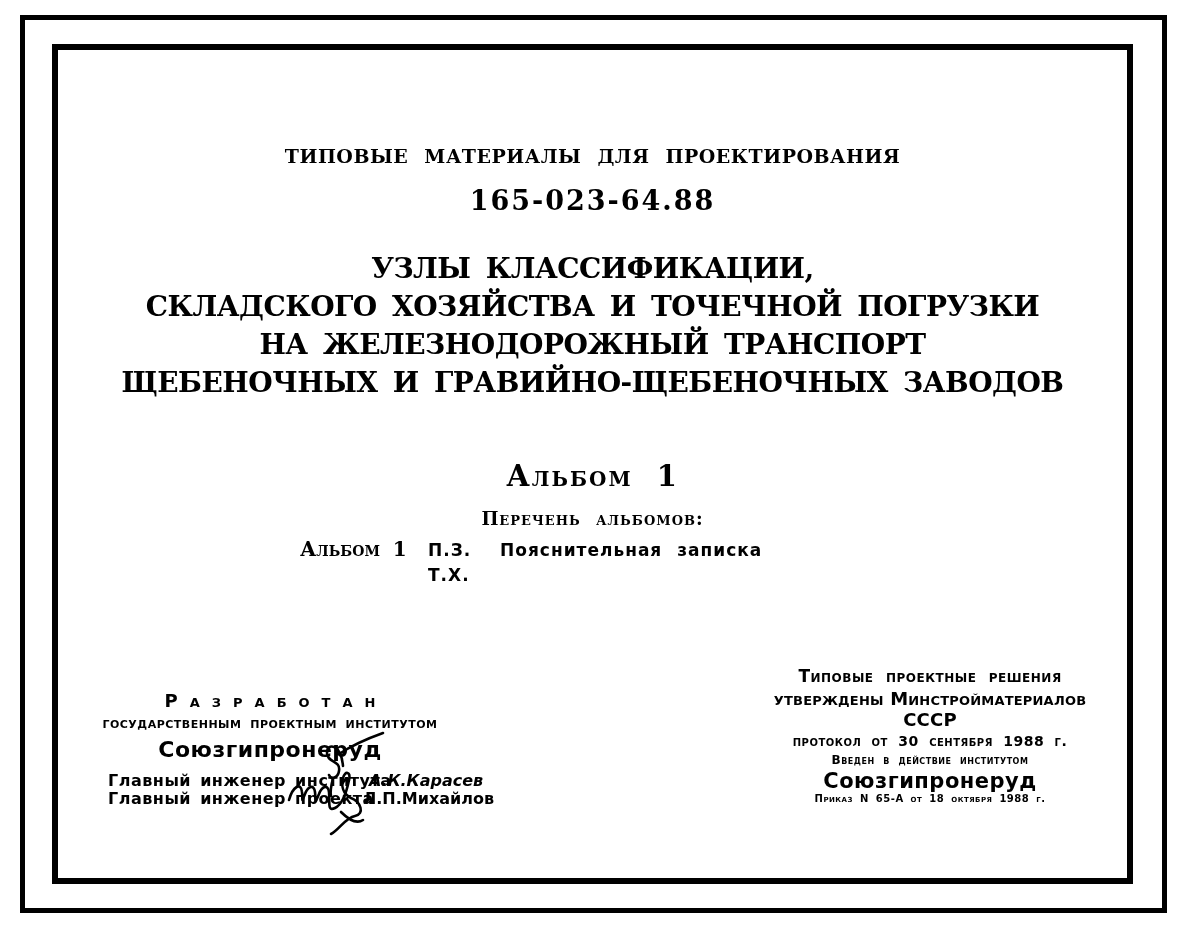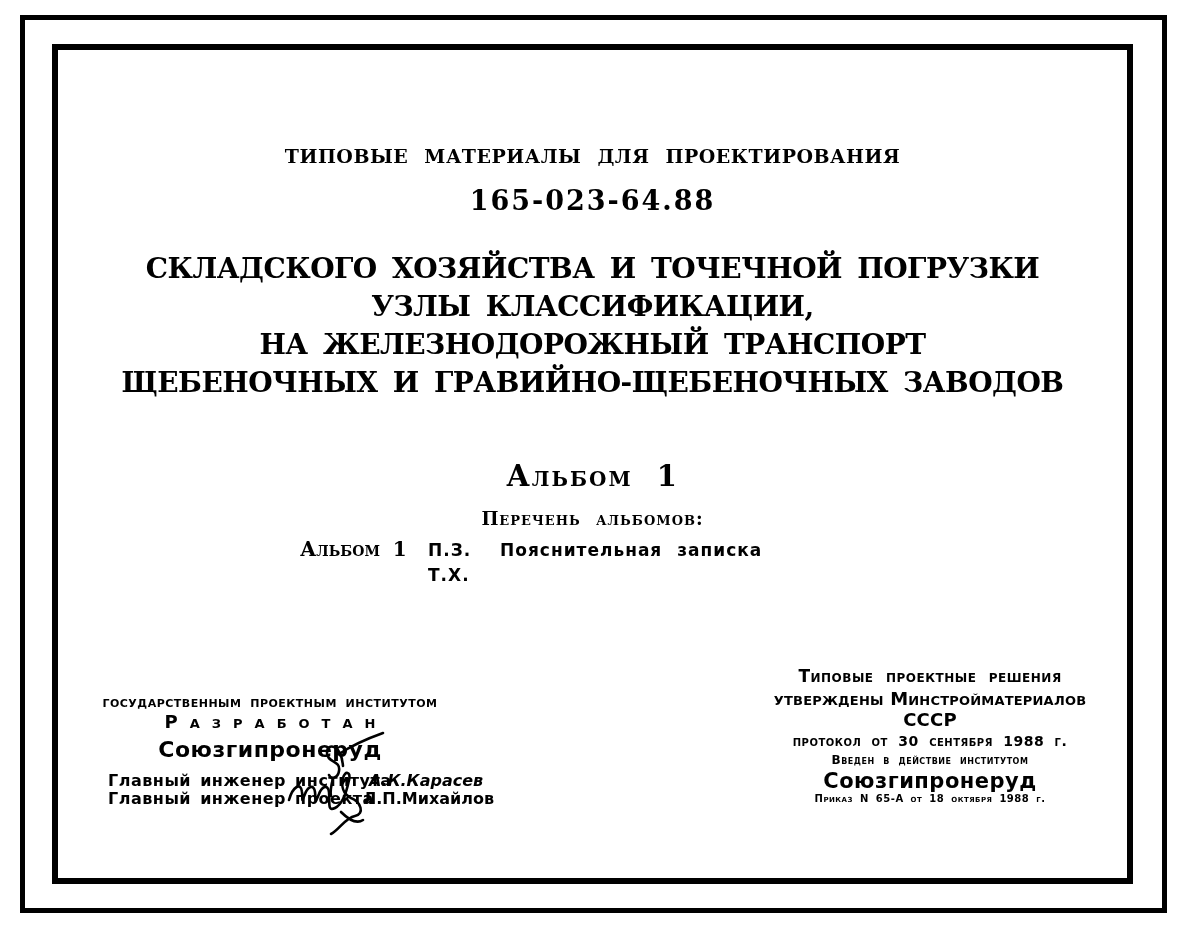--- a/index.html
+++ b/index.html
@@ -150,41 +150,41 @@
 <div class="page">
 
   <div class="outer-border"></div>
   <div class="inner-frame"></div>
 
   <div class="centered-band serif series-title">ТИПОВЫЕ МАТЕРИАЛЫ ДЛЯ ПРОЕКТИРОВАНИЯ</div>
 
   <div class="centered-band serif doc-number">165-023-64.88</div>
 
   <div class="centered-band serif main-title">
+    <div>УЗЛЫ КЛАССИФИКАЦИИ,</div>
     <div>СКЛАДСКОГО ХОЗЯЙСТВА И ТОЧЕЧНОЙ ПОГРУЗКИ</div>
-    <div>УЗЛЫ КЛАССИФИКАЦИИ,</div>
     <div>НА ЖЕЛЕЗНОДОРОЖНЫЙ ТРАНСПОРТ</div>
     <div>ЩЕБЕНОЧНЫХ И ГРАВИЙНО-ЩЕБЕНОЧНЫХ ЗАВОДОВ</div>
   </div>
 
   <div class="centered-band serif sc album-heading">Альбом 1</div>
 
   <div class="centered-band serif sc list-heading">Перечень альбомов:</div>
 
   <div class="album-table">
     <div class="album-cell">Альбом 1</div>
     <div class="sans code-cell">П.З.</div>
     <div class="sans item-title-cell">Пояснительная записка</div>
     <div class="album-cell"></div>
     <div class="sans code-cell">Т.Х.</div>
   </div>
 
   <div class="developed-block">
+    <div class="sans sc developed-heading">Разработан</div>
     <div class="sans sc developed-byline">государственным проектным институтом</div>
-    <div class="sans sc developed-heading">Разработан</div>
     <div class="sans developed-institute">Союзгипронеруд</div>
   </div>
 
   <div class="sans sig-role role-1">Главный инженер института</div>
   <div class="sans sig-role role-2">Главный инженер проекта</div>
   <div class="sans sig-name name-1">А.К.Карасев</div>
   <div class="sans sig-name name-2">Л.П.Михайлов</div>
 
   <svg class="signature-svg" width="122" height="118" viewBox="0 0 122 118">
     <g fill="none" stroke="#000" stroke-width="2.6" stroke-linecap="round">

